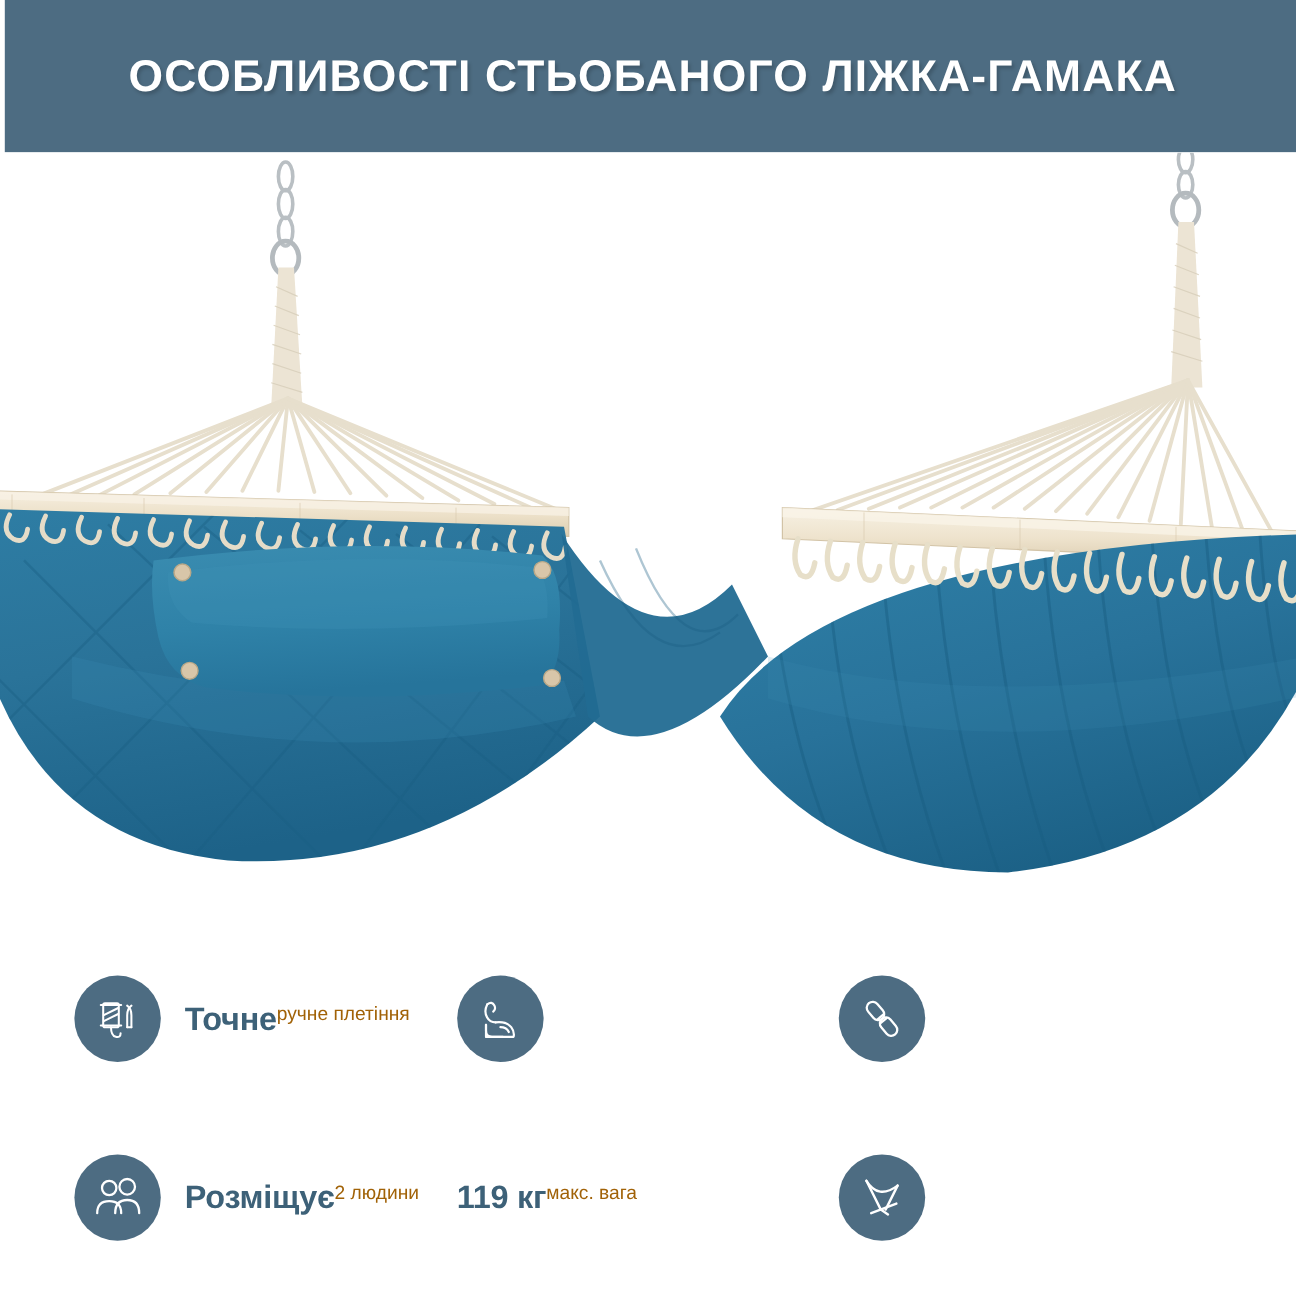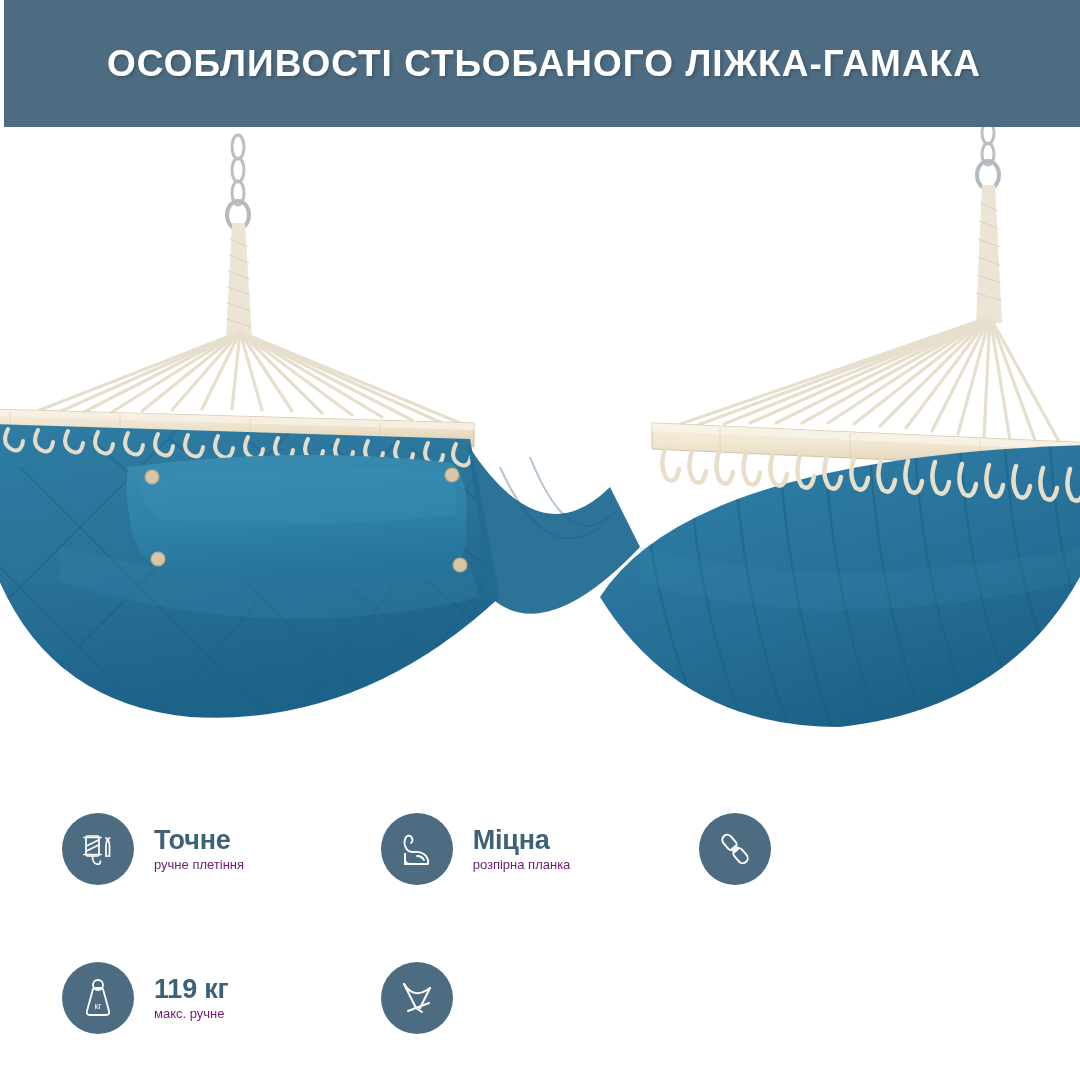--- a/index.html
+++ b/index.html
@@ -79,32 +79,32 @@
     width: 72px;
     height: 72px;
     border-radius: 50%;
     background: #4d6c82;
     display: flex;
     align-items: center;
     justify-content: center;
   }
   .feature-icon svg { display: block; }
 
-  .feature-text { display: flex; flex-direction: column; line-height: 1.06; }
+  .feature-text { display: flex; flex-direction: row; line-height: 1.06; }
   .feature-title {
     font-size: 27px;
     font-weight: bold;
     color: #3d6178;
     letter-spacing: -0.2px;
     white-space: nowrap;
   }
   .feature-sub {
-    font-size: 13px;
+    font-size: 16px;
     font-weight: normal;
-    color: #701a75;
+    color: #a16207;
     margin-top: 3px;
     white-space: nowrap;
   }
 </style>
 </head>
 <body>
 
 <div class="page">
 
   <div class="header-bar">
@@ -358,51 +358,54 @@
       <div class="feature-icon">
         <svg width="42" height="40" viewBox="0 0 42 40" fill="none" stroke="#ffffff" stroke-width="1.8" stroke-linecap="round" stroke-linejoin="round">
           <path d="M 10 8 q -3 6 0 11 q 2 4 7 4"></path>
           <path d="M 10 8 q 4 -3 6 1 q 1.5 3 -1 5"></path>
           <path d="M 17 23 q 9 -1 13 4 q 3 4 2 8 l -18 0 q -5 0 -5 -5 l 0 -5"></path>
           <path d="M 9 25 l 0 10"></path>
           <path d="M 9 35 l 14 0"></path>
           <path d="M 21 27 q 5 0 7 4"></path>
         </svg>
       </div>
-      <div class="feature-text">
-        <span class="feature-title">Міцна</span>
-        <span class="feature-sub">розпірна планка</span>
-      </div>
     </div>
 
     <div class="feature">
       <div class="feature-icon">
         <svg width="40" height="40" viewBox="0 0 40 40" fill="none" stroke="#ffffff" stroke-width="1.9" stroke-linecap="round" stroke-linejoin="round">
           <g transform="rotate(-40 20 20)">
             <rect x="15" y="3" width="10" height="17" rx="5"></rect>
             <rect x="15" y="20" width="10" height="17" rx="5"></rect>
             <line x1="17" y1="18" x2="23" y2="18"></line>
             <line x1="17" y1="22" x2="23" y2="22"></line>
           </g>
         </svg>
       </div>
     </div>
 
-
     <div class="feature">
       <div class="feature-icon">
-        <svg width="38" height="42" viewBox="0 0 38 42" fill="none" stroke="#ffffff" stroke-width="1.8" stroke-linecap="round" stroke-linejoin="round">
-          <circle cx="19" cy="8" r="5"></circle>
-          <path d="M 14 12 L 8 34 q -1 4 3 4 l 16 0 q 4 0 3 -4 L 24 12 q -1 -1 -3 -1 l -4 0 q -2 0 -3 1 Z"></path>
-          <text x="19" y="32" font-family="Liberation Sans, sans-serif" font-size="8.5" fill="#ffffff" stroke="none" text-anchor="middle">кг</text>
+        <svg width="44" height="34" viewBox="0 0 44 34" fill="none" stroke="#ffffff" stroke-width="1.9" stroke-linecap="round" stroke-linejoin="round">
+          <circle cx="15" cy="9" r="6"></circle>
+          <path d="M 5 30 q 0 -10 10 -10 q 10 0 10 10"></path>
+          <circle cx="30" cy="8" r="6.5"></circle>
+          <path d="M 20 30 q 0 -11 10 -11 q 10 0 10 11"></path>
         </svg>
       </div>
+      <div class="feature-text">
+        <span class="feature-title">Розміщує</span>
+        <span class="feature-sub">2 людини</span>
+      </div>
+    </div>
+
+    <div class="feature">
       <div class="feature-text">
         <span class="feature-title">119 кг</span>
-        <span class="feature-sub">макс. ручне</span>
+        <span class="feature-sub">макс. вага</span>
       </div>
     </div>
 
     <div class="feature">
       <div class="feature-icon">
         <svg width="42" height="40" viewBox="0 0 42 40" fill="none" stroke="#ffffff" stroke-width="2" stroke-linecap="round" stroke-linejoin="round">
           <line x1="8" y1="6" x2="20" y2="30"></line>
           <line x1="34" y1="10" x2="24" y2="30"></line>
           <path d="M 8 6 q 10 16 26 4"></path>
           <line x1="12" y1="33" x2="33" y2="25"></line>

